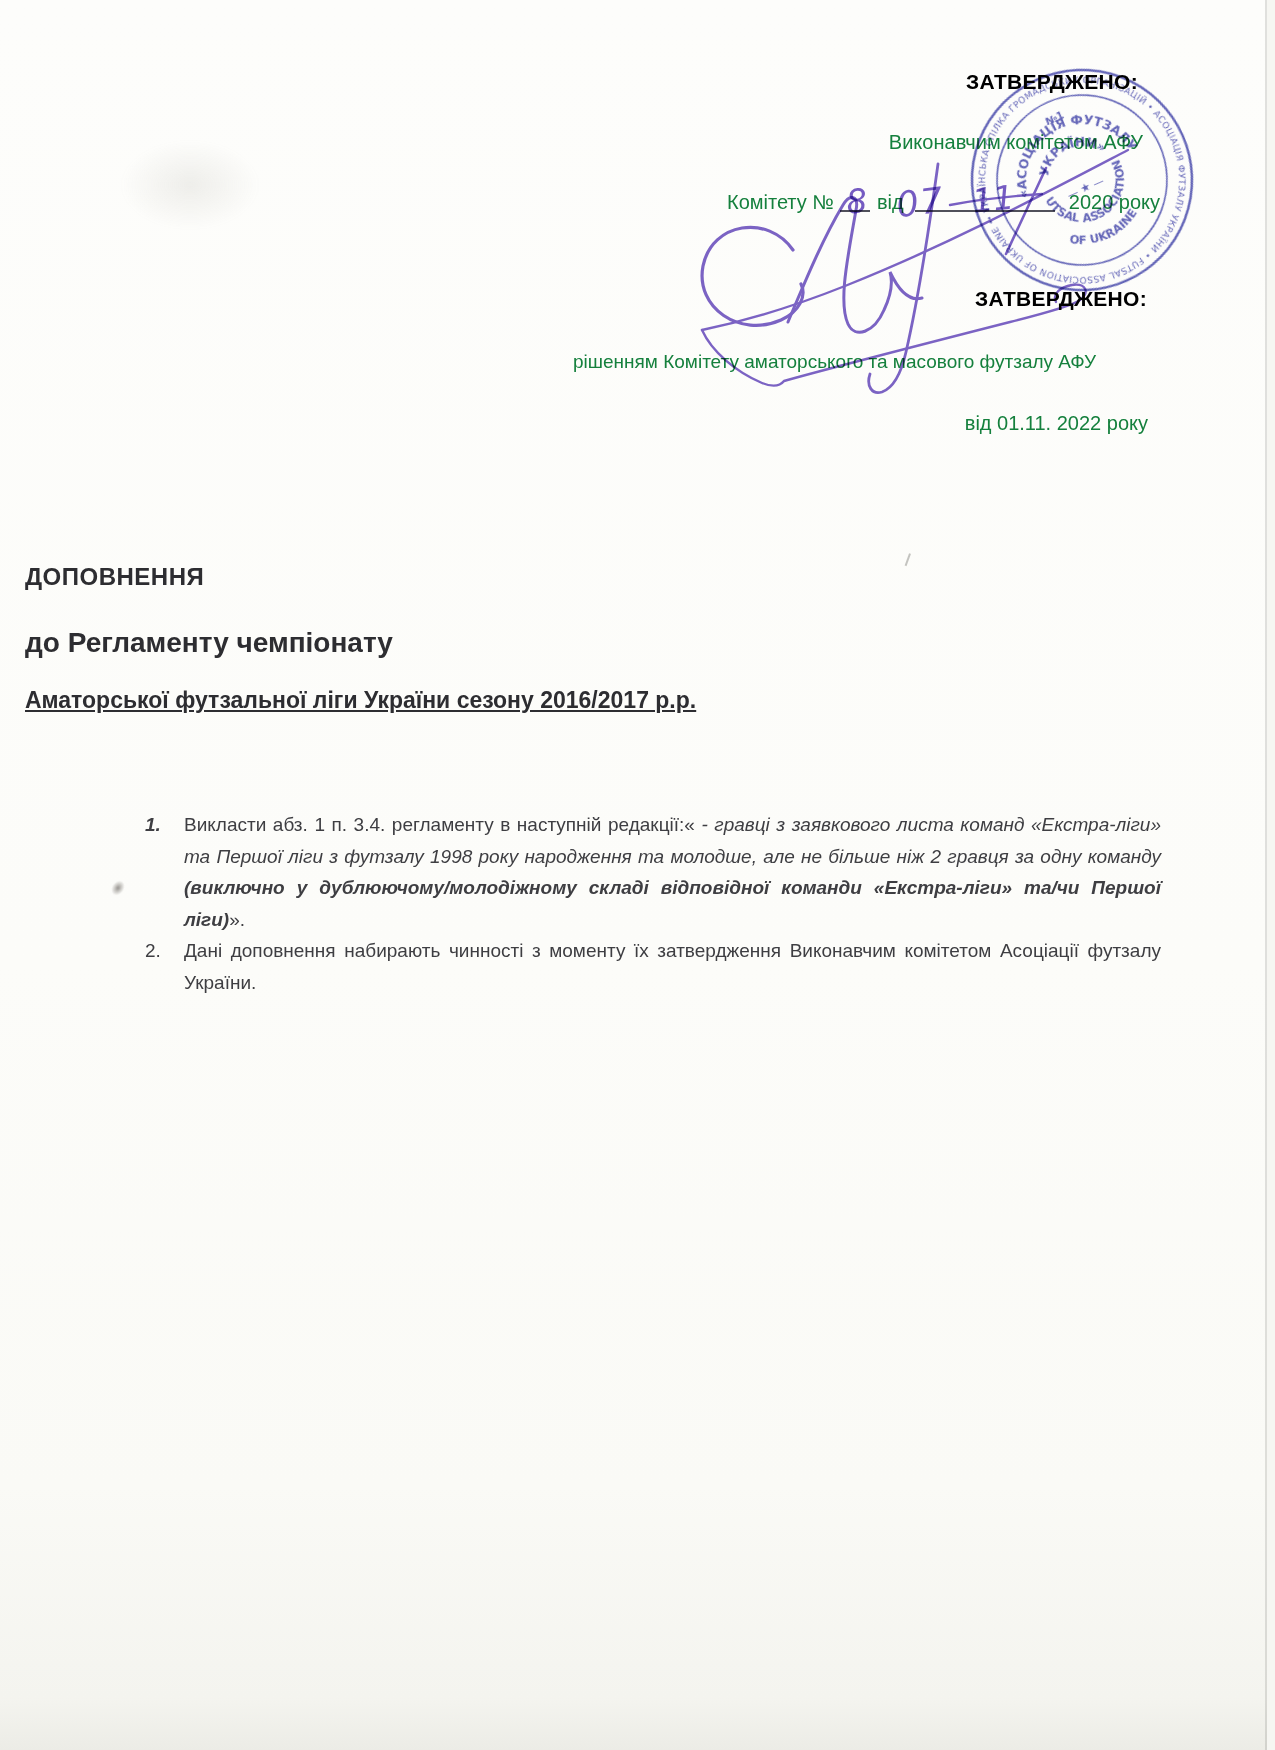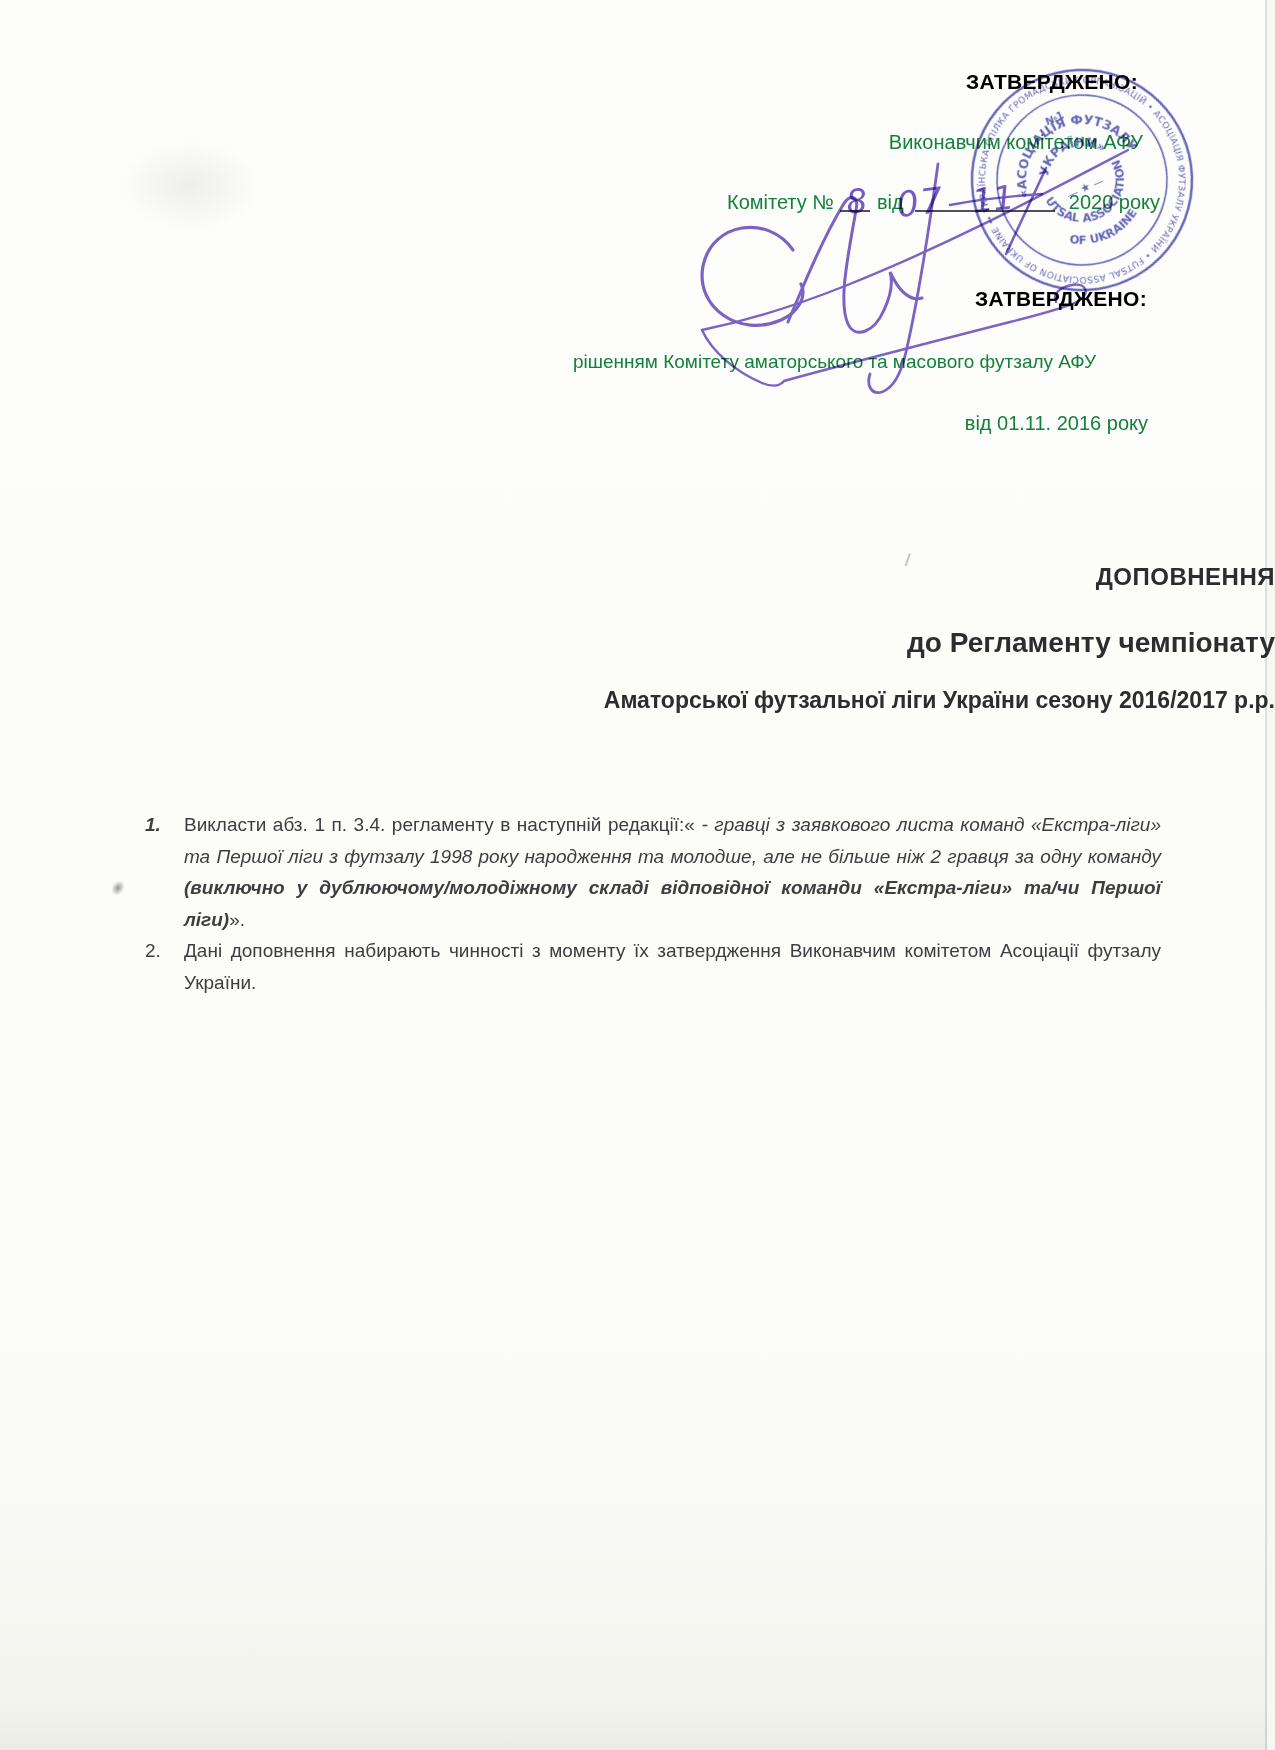--- a/index.html
+++ b/index.html
@@ -49,26 +49,26 @@
     vertical-align:baseline;transform:translateY(3px);
   }
   .uline.short{width:30px;margin:0 1px;}
   .uline.long{width:140px;margin:0 8px 0 6px;}
 
   #approved2{top:287px;right:128px;}
   #approved2-by{top:351px;left:573px;font-size:19px;}
   #approved2-date{top:412px;right:127px;font-size:20px;}
 
   .title-line{
-    position:absolute;left:25px;right:0;text-align:right;
+    position:absolute;left:25px;right:0;text-align:left;
     font-weight:bold;color:#2d2d31;white-space:nowrap;
   }
   #title1{top:563px;font-size:24px;letter-spacing:0.5px;}
   #title2{top:627px;font-size:28px;}
-  #title3{top:687px;font-size:23px;}
+  #title3{top:687px;font-size:23px;text-decoration:underline;}
 
   #list{
     position:absolute;left:145px;top:809px;width:1016px;
     font-size:19px;line-height:31.6px;color:#3e3e42;
     text-align:justify;
   }
   .item{position:relative;padding-left:39px;}
   .item .num{position:absolute;left:0;top:0;width:32px;}
   .num-bold-italic{font-weight:bold;font-style:italic;}
   .it{font-style:italic;}
@@ -96,21 +96,21 @@
 <div class="txt" id="decision-line">
   <span>Комітету №</span>
   <span class="uline short"></span>
   <span>від</span>
   <span class="uline long"></span>
   <span>2020 року</span>
 </div>
 
 <div class="txt approved-label" id="approved2">ЗАТВЕРДЖЕНО:</div>
 <div class="txt" id="approved2-by">рішенням Комітету аматорського та масового футзалу АФУ</div>
-<div class="txt" id="approved2-date">від 01.11. 2016 року</div>
+<div class="txt" id="approved2-date">від 01.11. 2022 року</div>
 
 <div class="title-line" id="title1">ДОПОВНЕННЯ</div>
 <div class="title-line" id="title2">до Регламенту чемпіонату</div>
 <div class="title-line" id="title3">Аматорської футзальної ліги України сезону 2016/2017 р.р.</div>
 
 <div id="list">
   <div class="item">
     <span class="num num-bold-italic">1.</span>
     <span><span>Викласти абз. 1 п. 3.4. регламенту в наступній редакції:«</span><span class="it"> - гравці з заявкового листа команд «Екстра-ліги» та Першої ліги з футзалу 1998 року народження та молодше, але не більше ніж 2 гравця за одну команду </span><span class="bit">(виключно у дублюючому/молодіжному складі відповідної команди «Екстра-ліги» та/чи Першої ліги)</span><span>».</span></span>
   </div>

